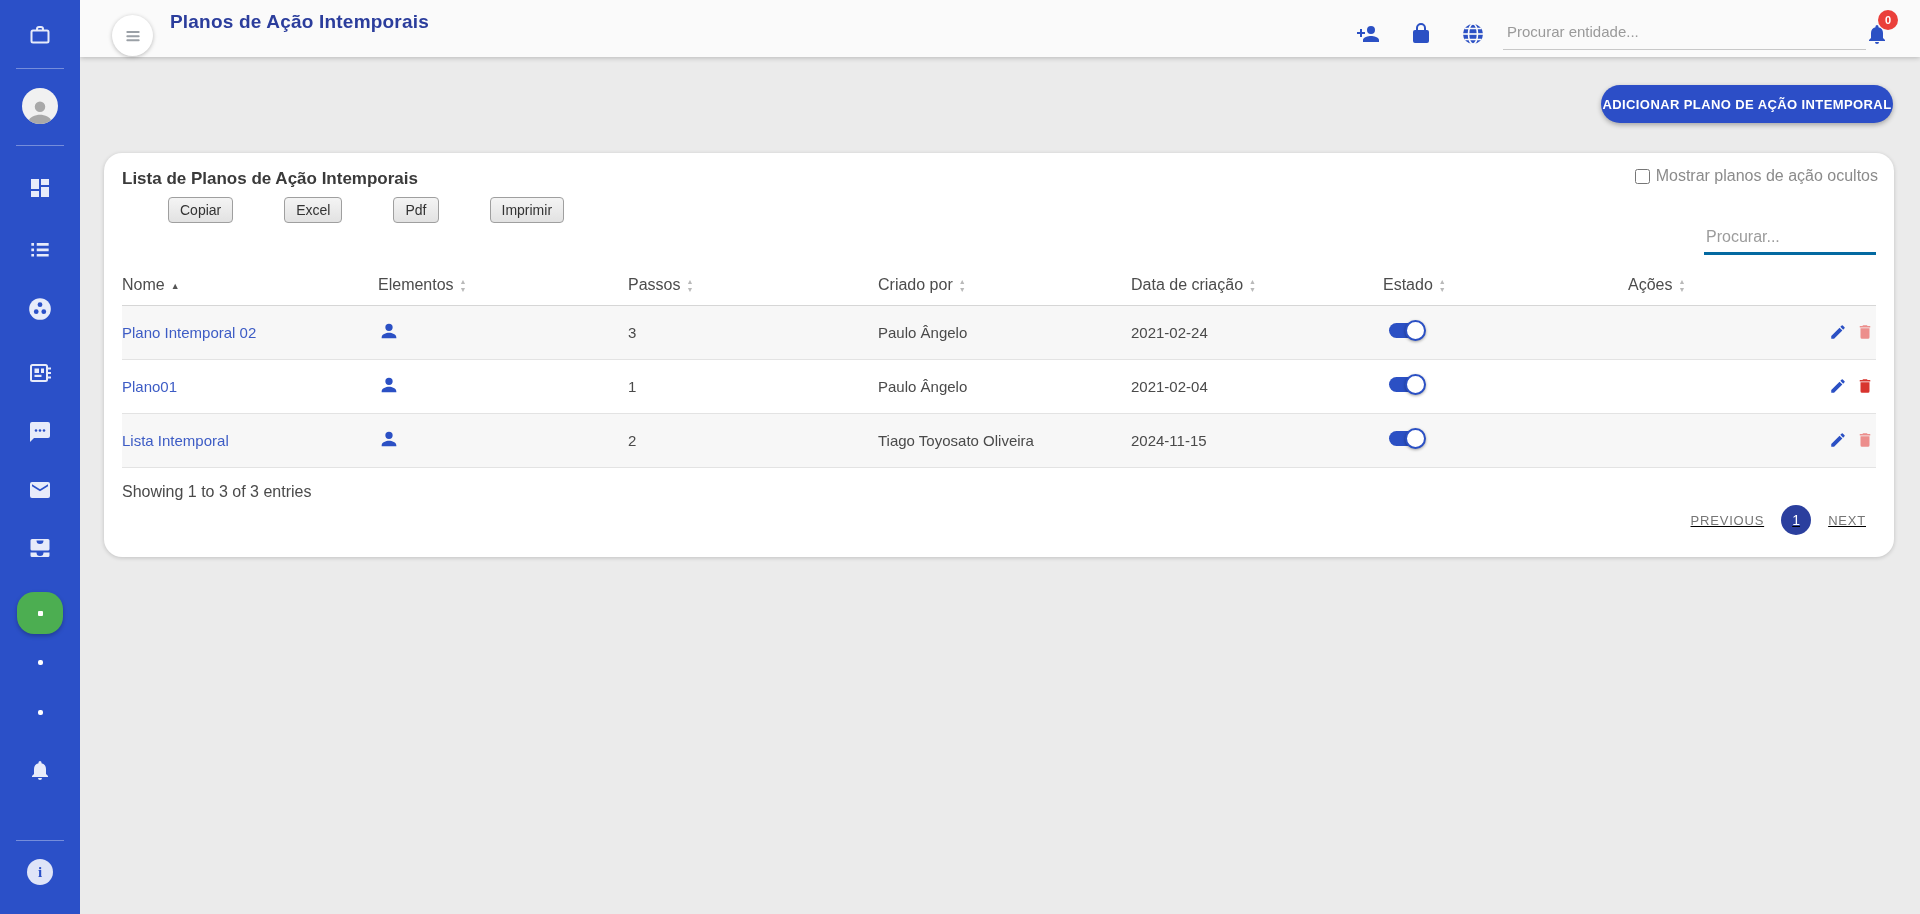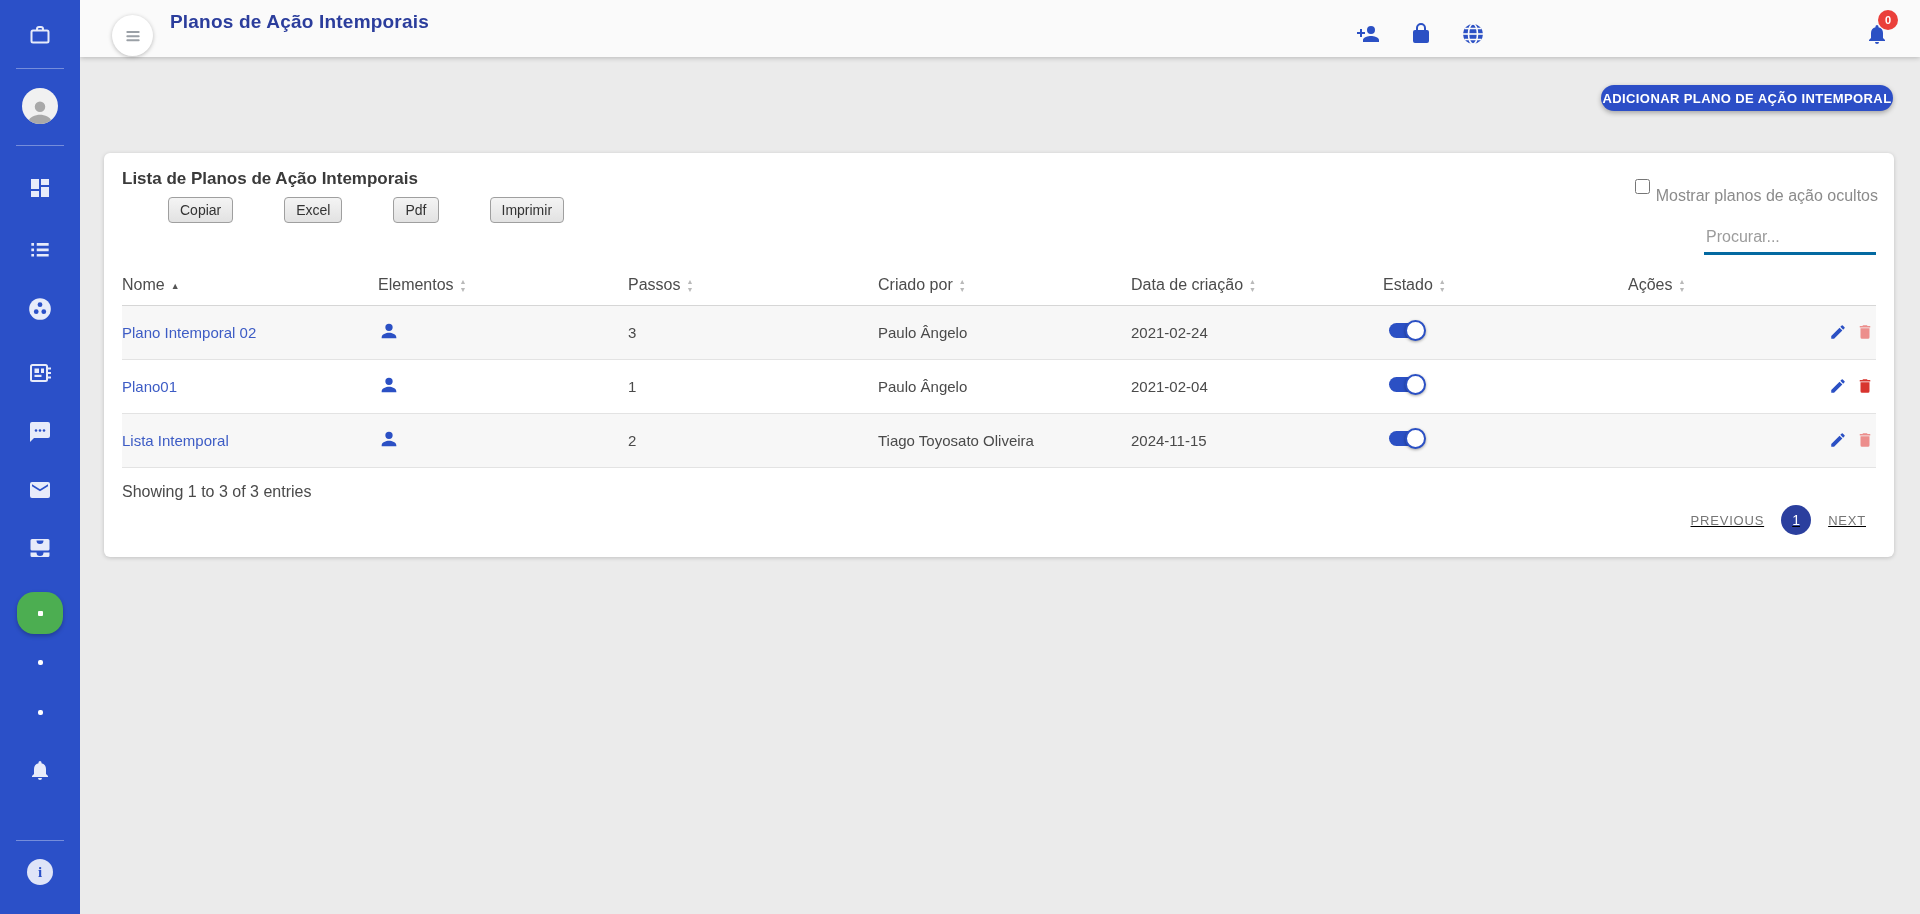--- a/index.html
+++ b/index.html
@@ -24,30 +24,30 @@
   .burger-btn svg { fill:#9aa0a6; }
   .page-title { position:absolute; left:90px; top:0; height:43px; display:flex; align-items:center; font-size:19px; font-weight:bold; color:#2b3d9c; letter-spacing:0.2px; }
   .hdr-icon { position:absolute; top:22px; width:24px; height:24px; color:#2b50c4; fill:#2b50c4; cursor:pointer; }
   .entity-search { position:absolute; left:1423px; top:14px; width:363px; height:36px; border:none; border-bottom:1px solid #c8c8c8; background:transparent; font-size:15px; color:#444; padding:0 4px; outline:none; font-family:"Liberation Sans", sans-serif; }
   .entity-search::placeholder { color:#9a9a9a; }
   .bell-wrap { position:absolute; left:1785px; top:22px; width:24px; height:24px; cursor:pointer; }
   .bell-wrap svg { fill:#2b50c4; }
   .badge { position:absolute; left:13px; top:-12px; width:20px; height:20px; border-radius:50%; background:#ea3f3a; color:#fff; font-size:11px; font-weight:bold; display:flex; align-items:center; justify-content:center; }
 
   
-  .add-btn { position:absolute; left:1601px; top:85px; width:292px; height:26px; border:none; border-radius:19px; background:#2c4ec7; color:#fff; font-size:13px; font-weight:bold; letter-spacing:0.4px; cursor:pointer; box-shadow:0 2px 5px rgba(0,0,0,0.3); font-family:"Liberation Sans", sans-serif; }
-
-  
-  .card { position:absolute; left:104px; top:153px; width:1790px; height:404px; background:#fff; border-radius:6px; box-shadow:0 1px 4px rgba(0,0,0,0.18); }
+  .add-btn { position:absolute; left:1601px; top:85px; width:292px; height:38px; border:none; border-radius:19px; background:#2c4ec7; color:#fff; font-size:13px; font-weight:bold; letter-spacing:0.4px; cursor:pointer; box-shadow:0 2px 5px rgba(0,0,0,0.3); font-family:"Liberation Sans", sans-serif; }
+
+  
+  .card { position:absolute; left:104px; top:153px; width:1790px; height:404px; background:#fff; border-radius:18px; box-shadow:0 1px 4px rgba(0,0,0,0.18); }
   .card-title { position:absolute; left:18px; top:16px; font-size:17px; font-weight:bold; color:#3a3a3a; }
   .export-bar { position:absolute; left:18px; top:44px; display:flex; gap:5px; }
   .export-btn { height:26px; padding:0 11px; background:linear-gradient(#f4f4f4,#e2e2e2); border:1px solid #9f9f9f; border-radius:4px; font-size:14px; color:#333; cursor:pointer; font-family:"Liberation Sans", sans-serif;margin-left:46px; }
   .hidden-toggle { position:absolute; right:16px; top:14px; display:flex; align-items:center; gap:6px; }
   .hidden-toggle input { width:15px; height:15px; cursor:pointer; }
-  .hidden-toggle label { font-size:16px; color:#8b8b8b;margin-top:20px; }
+  .hidden-toggle label { font-size:16px; color:#8b8b8b; }
   .table-search { position:absolute; right:18px; top:68px; width:172px; height:34px; border:none; border-bottom:3px solid #0369a1; font-size:16px; color:#444; padding:0 2px; outline:none; background:transparent; font-family:"Liberation Sans", sans-serif; }
   .table-search::placeholder { color:#9c9c9c; }
 
   
   .tbl-wrap { position:absolute; left:18px; top:112px; width:1754px; }
   table { border-collapse:collapse; table-layout:fixed; width:1754px; }
   col.c1{width:256px} col.c2{width:250px} col.c3{width:250px} col.c4{width:253px} col.c5{width:252px} col.c6{width:245px} col.c7{width:248px}
   th { height:40px; text-align:left; font-weight:normal; font-size:16px; color:#4c4c4c; border-bottom:1px solid #d6d6d6; cursor:pointer; }
   th.right, td.right { text-align:left; }
   td { height:54px; font-size:15px; color:#4a4a4a; border-bottom:1px solid #e3e3e3; vertical-align:middle; }
@@ -175,20 +175,21 @@
   <svg class="hdr-icon" style="left:1329px;" viewBox="0 0 24 24">
       <path d="M18 8h-1V6a5 5 0 0 0-10 0v2H6a2 2 0 0 0-2 2v9a2 2 0 0 0 2 2h12a2 2 0 0 0 2-2v-9a2 2 0 0 0-2-2zM9 6a3 3 0 0 1 6 0v2H9V6z"></path>
     </svg>
   <svg class="hdr-icon" style="left:1381px;" viewBox="0 0 24 24">
       <circle cx="12" cy="12" r="10"></circle>
       <ellipse cx="12" cy="12" rx="4.5" ry="10" fill="none" stroke="#fafafa" stroke-width="1.6"></ellipse>
       <line x1="2" y1="12" x2="22" y2="12" stroke="#fafafa" stroke-width="1.6"></line>
       <path d="M4 6.5h16M4 17.5h16" stroke="#fafafa" stroke-width="1.4" fill="none"></path>
     </svg>
 
+  <input class="entity-search" placeholder="Procurar entidade..." style="">
 
   <div class="bell-wrap">
     <svg width="24" height="24" viewBox="0 0 24 24">
         <path d="M12 22a2 2 0 0 0 2-2h-4a2 2 0 0 0 2 2zm6-6v-5a6 6 0 0 0-4.5-5.8V4.5a1.5 1.5 0 0 0-3 0v.7A6 6 0 0 0 6 11v5l-2 2v1h16v-1l-2-2z"></path>
       </svg>
     <div class="badge">0</div>
   </div>
 </div>
 
 <button class="add-btn">ADICIONAR PLANO DE AÇÃO INTEMPORAL</button>

